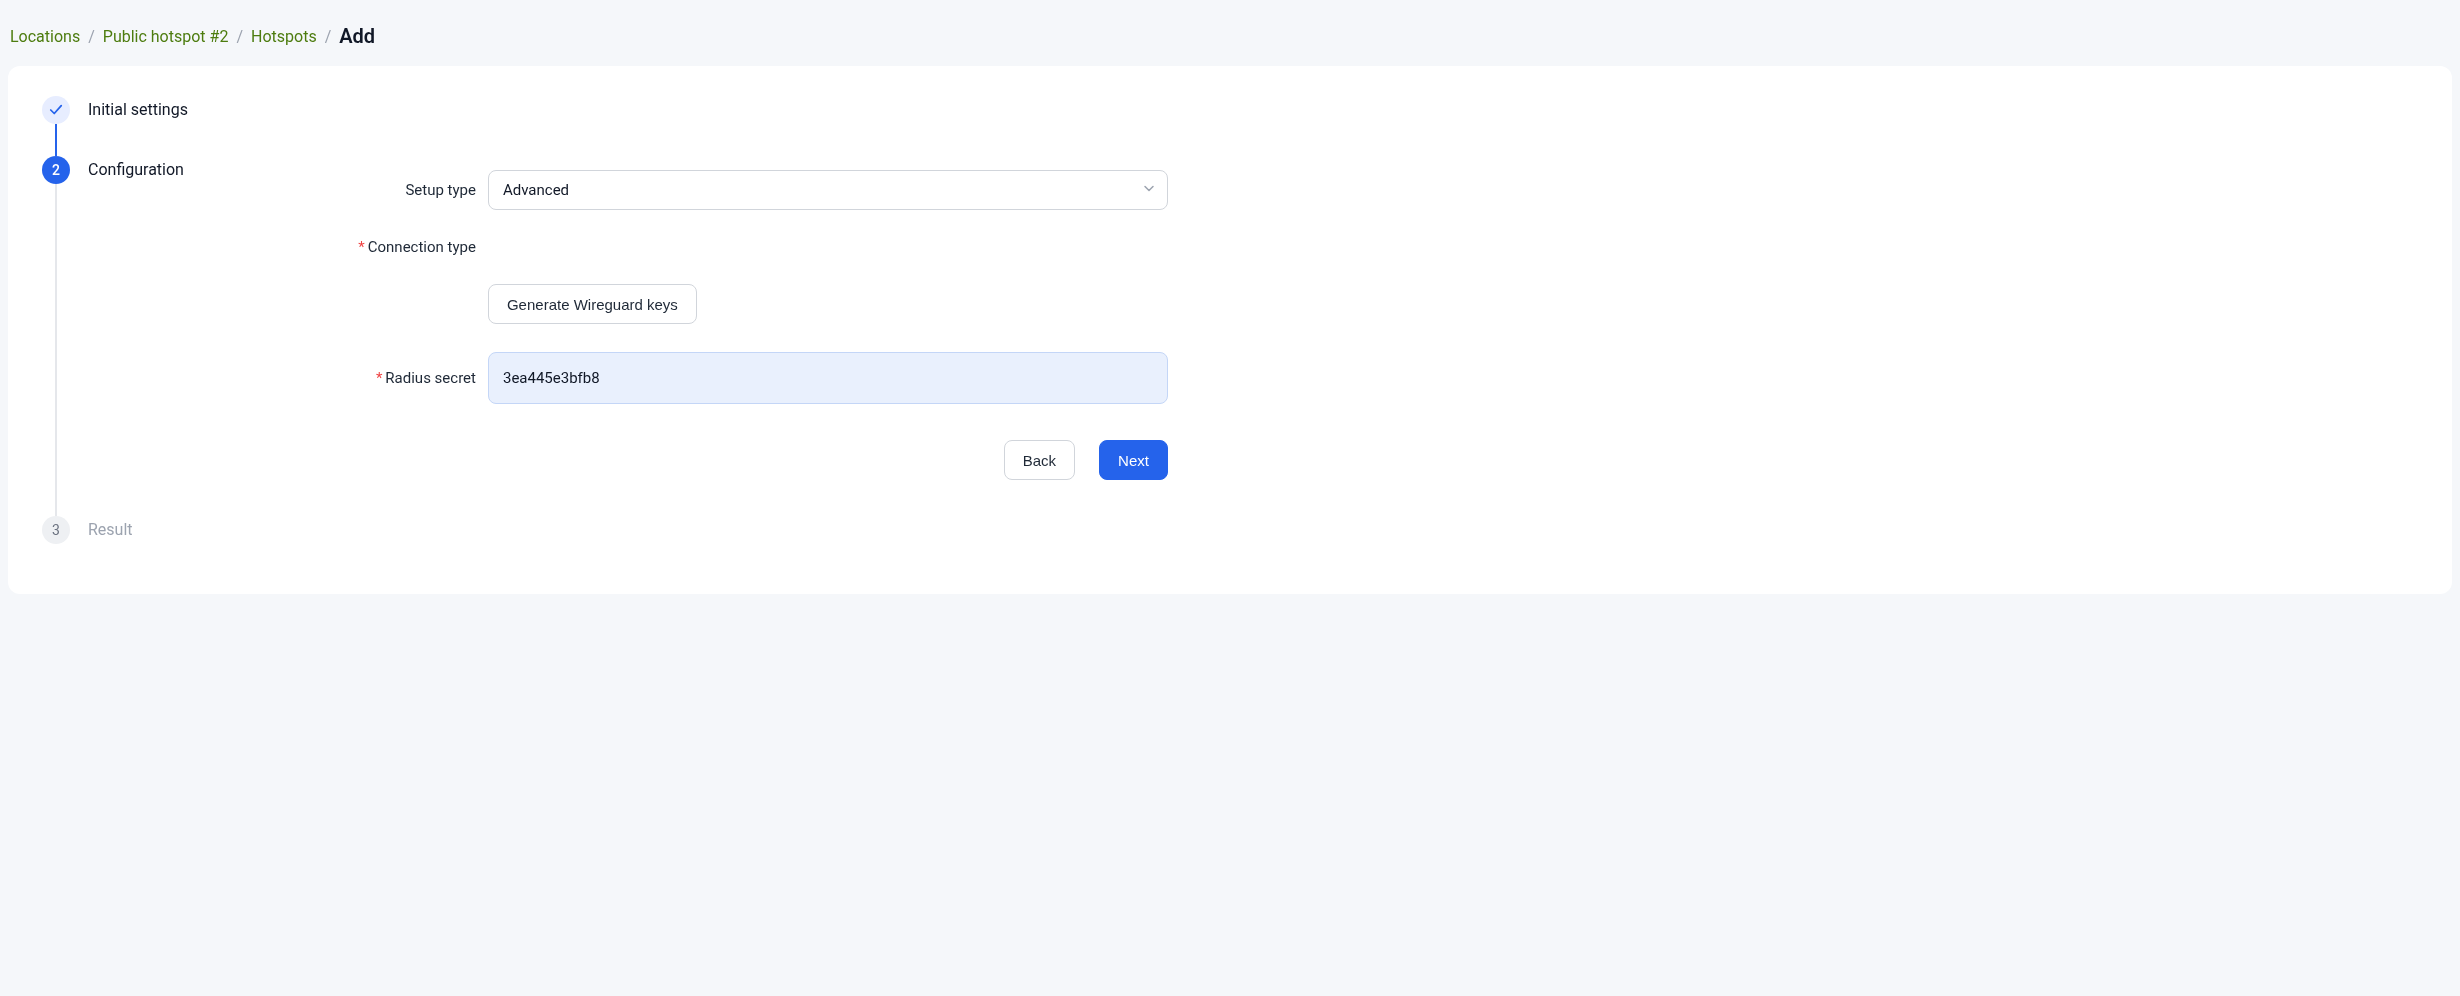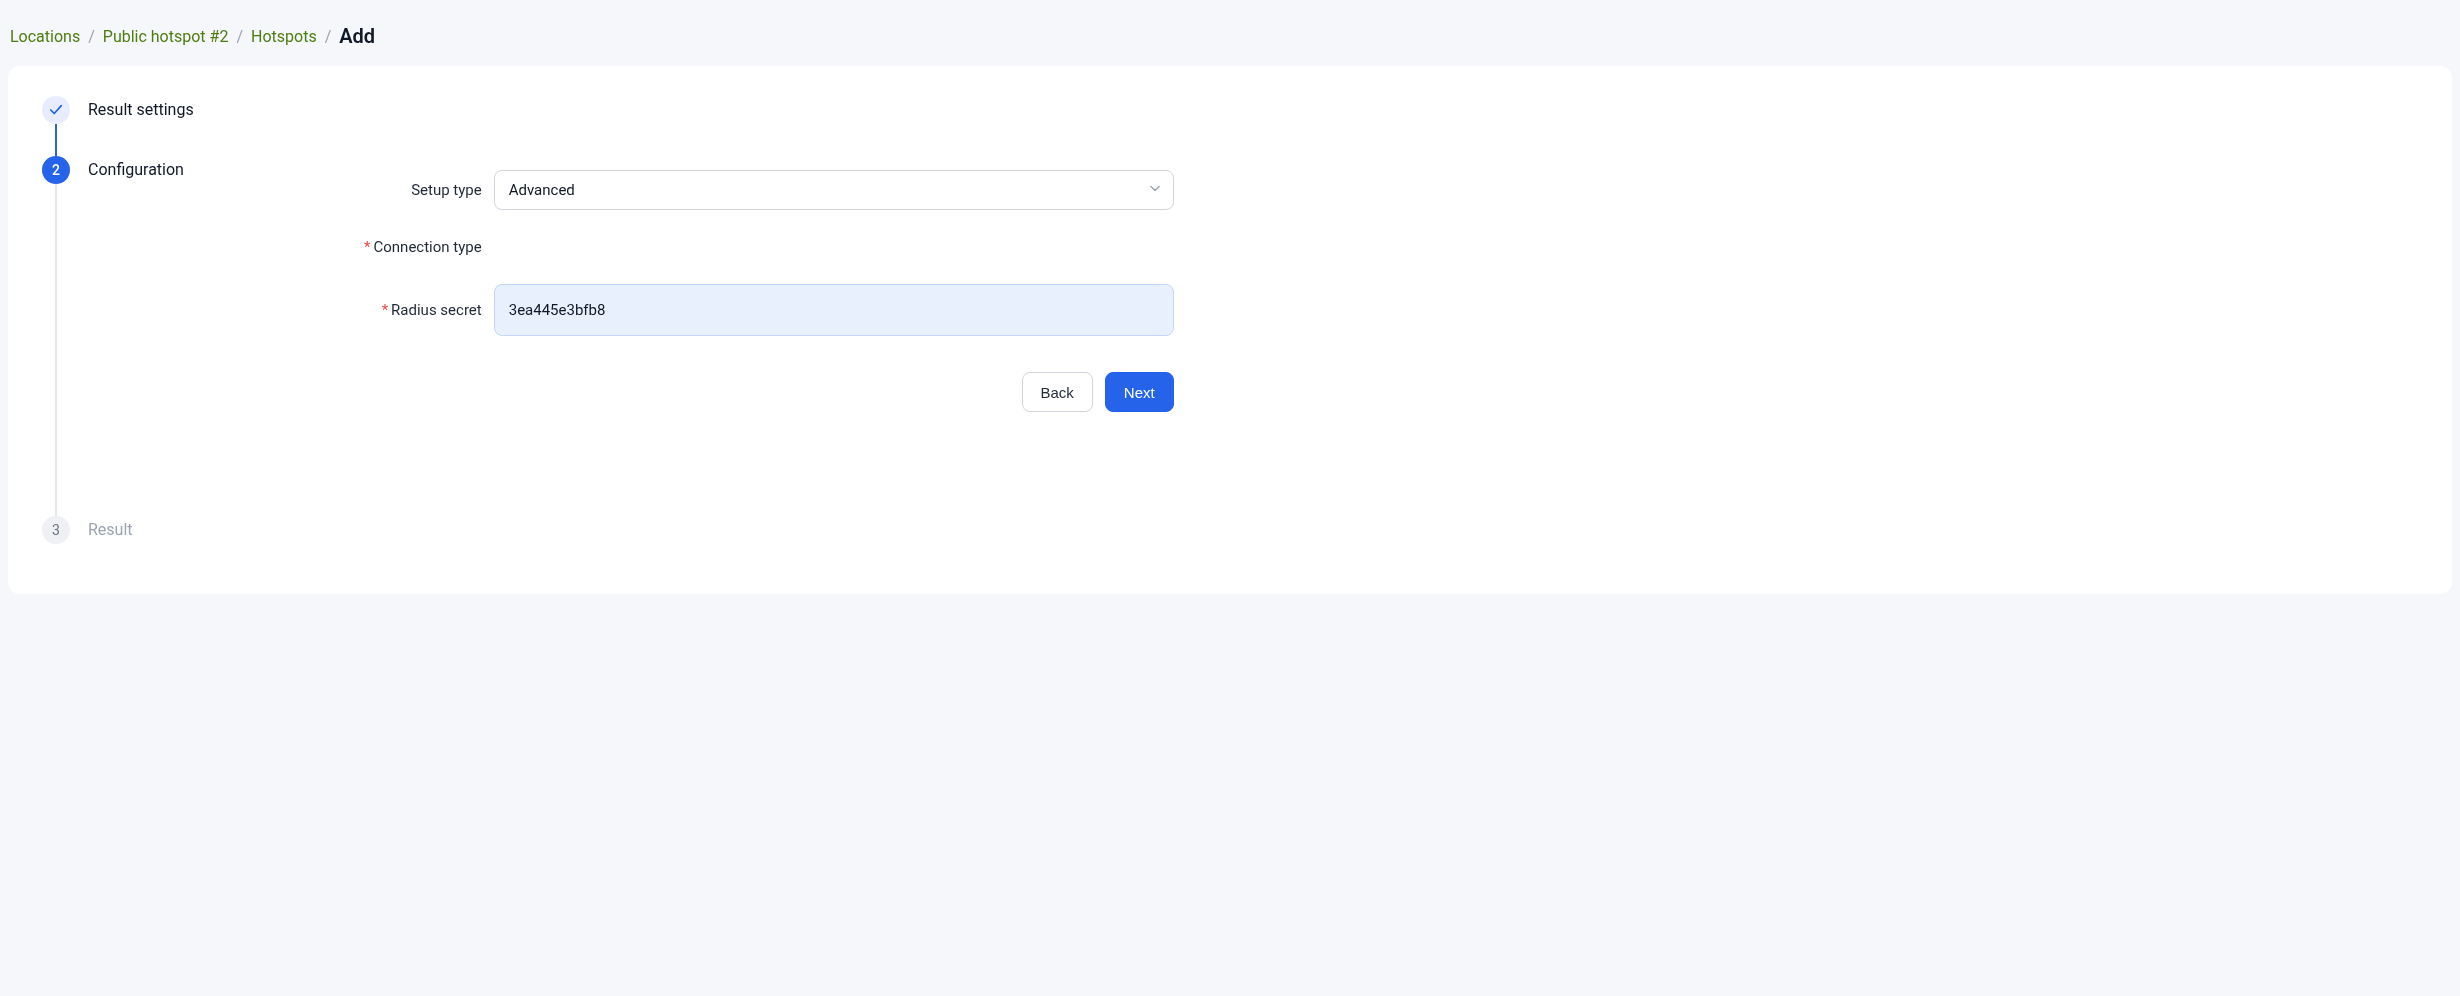--- a/index.html
+++ b/index.html
@@ -172,21 +172,21 @@
       border-radius: 8px;
       padding: 0 14px;
       font-size: 15px;
       color: #111827;
       display: flex;
       align-items: center;
     }
     .actions {
       display: flex;
       justify-content: flex-end;
-      gap: 12px;
+      gap: 24px;
       max-width: 920px;
       margin-top: 36px;
     }
     .check-svg {
       width: 14px;
       height: 14px;
     }
   </style>
 </head>
 <body>
@@ -204,21 +204,21 @@
 <div class="panel">
   <div class="wizard">
     <div class="steps">
 
       <div class="step step-done">
         <div class="step-marker">
           <svg class="check-svg" viewBox="0 0 16 16">
             <path d="M2 8 L6 12 L14 3" stroke="#2563eb" stroke-width="2" fill="none" stroke-linecap="round" stroke-linejoin="round"></path>
           </svg>
         </div>
-        <div class="step-title">Result settings</div>
+        <div class="step-title">Initial settings</div>
       </div>
 
       <div class="step-connector conn-done"></div>
 
       <div class="step step-active">
         <div class="step-marker">2</div>
         <div class="step-title">Configuration</div>
       </div>
 
       <div class="step-connector conn-future"></div>
@@ -245,20 +245,26 @@
           </div>
         </div>
       </div>
 
       <div class="form-row">
         <div class="form-label">
           <span class="required-star">*</span><span>Connection type</span>
         </div>
       </div>
 
+      <div class="form-row">
+        <div class="form-label"></div>
+        <div class="form-control">
+          <button class="btn">Generate Wireguard keys</button>
+        </div>
+      </div>
 
       <div class="form-row extra-gap">
         <div class="form-label">
           <span class="required-star">*</span><span>Radius secret</span>
         </div>
         <div class="form-control">
           <div class="readonly-input">3ea445e3bfb8</div>
         </div>
       </div>
 

